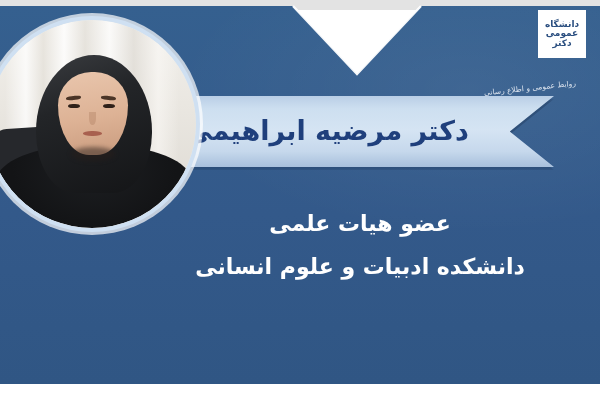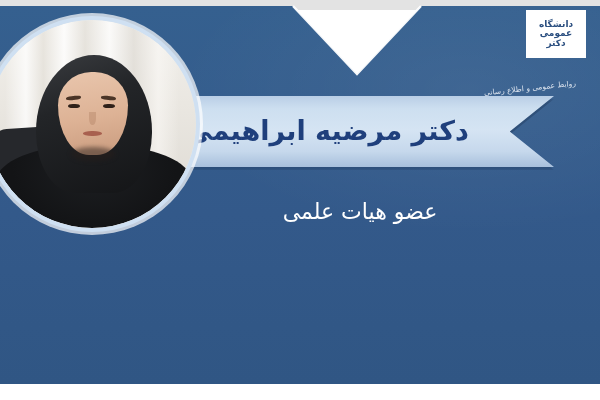--- a/index.html
+++ b/index.html
@@ -255,40 +255,41 @@
     position: absolute;
     left: 150px;
     top: 196px;
     width: 420px;
     text-align: center;
     direction: rtl;
     color: #ffffff;
   }
   .subtitle .line {
     font-family: "DejaVu Sans", "Liberation Sans", sans-serif;
-    font-weight: normal;
+    font-weight: bold;
     color: #ffffff;
     white-space: nowrap;
+    margin-top: 12px;
   }
   .subtitle .line-1 { font-size: 22px; line-height: 1.42; }
   .subtitle .line-2 { font-size: 22px; line-height: 1.42; }
 
   
   .logo {
     position: absolute;
     right: 6px;
     top: 6px;
     width: 112px;
     height: 84px;
   }
   .logo-mark {
     position: absolute;
     right: 8px;
     top: 4px;
-    width: 60px;
+    width: 48px;
     height: 48px;
     background: #ffffff;
     border: 2px solid #ffffff;
     box-sizing: border-box;
     display: flex;
     align-items: center;
     justify-content: center;
     overflow: hidden;
   }
   .logo-mark-text {
@@ -361,20 +362,21 @@
         <div class="eye-r"></div>
         <div class="nose"></div>
         <div class="mouth"></div>
         <div class="neck-shadow"></div>
       </div>
     </div>
   </div>
 
   <div class="subtitle">
     <div class="line line-1">عضو هیات علمی</div>
+    <div class="line line-2">دانشکده ادبیات و علوم انسانی</div>
   </div>
 
   <div class="logo">
     <div class="logo-mark">
       <div class="logo-mark-text">
         <div>دانشگاه</div>
         <div>عمومی</div>
         <div>دکتر</div>
       </div>
     </div>

